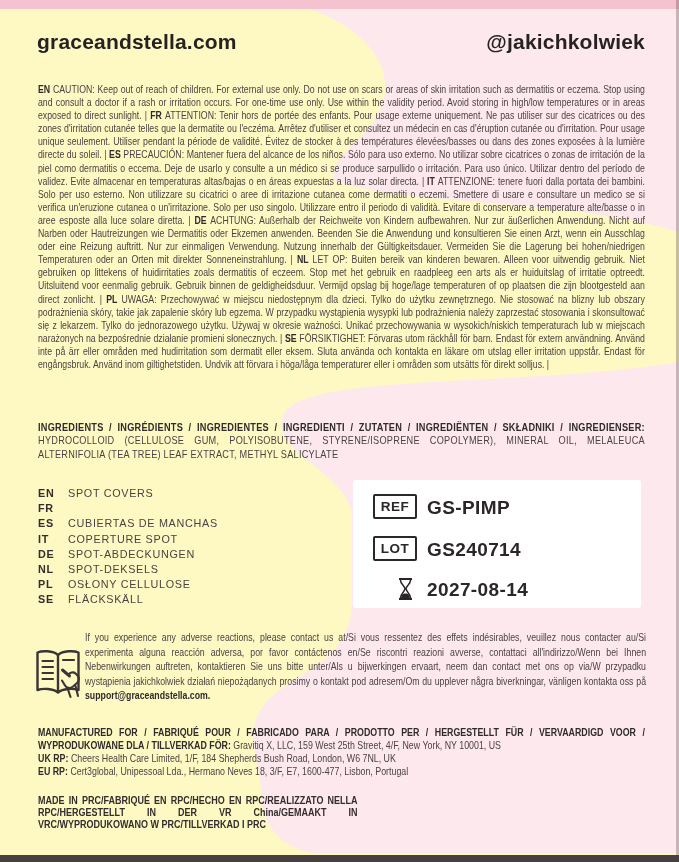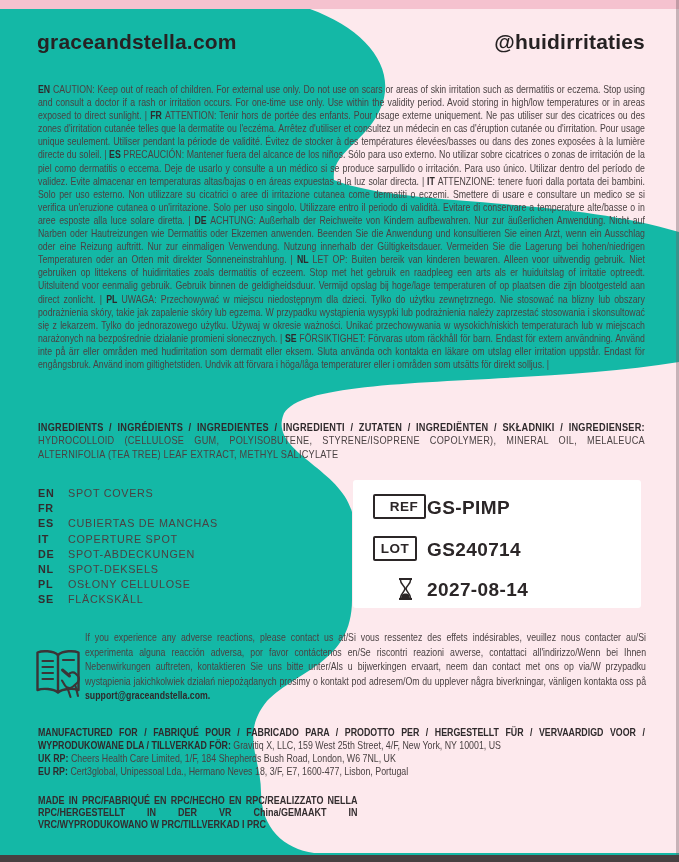--- a/index.html
+++ b/index.html
@@ -1,18 +1,18 @@
 <!DOCTYPE html>
 <html><head>
 <meta charset="utf-8">
 <style>
   html,body{margin:0;padding:0;background:#ffffff;}
   .page{
     position:relative;width:679px;height:862px;overflow:hidden;
-    background:#14b8a6;
+    background:#fef9c3;
     font-family:"Liberation Sans", sans-serif;
     color:#453e40;
   }
   .bg-svg{position:absolute;top:0;left:0;width:679px;height:862px;pointer-events:none;}
   .top-edge{position:absolute;top:0;left:0;width:679px;height:9px;background:#f5c2cf;}
   .bottom-edge{position:absolute;bottom:0;left:0;width:679px;height:7px;background:#474041;}
   .right-edge{position:absolute;top:0;right:0;width:3px;height:862px;background:rgba(110,92,97,0.38);}
 
   .b{font-weight:700;color:#2f2a2c;}
 
@@ -46,21 +46,21 @@
   .info-box{
     position:absolute;left:353px;top:480px;width:288px;height:128px;
     background:#ffffff;border-radius:3px;
   }
   .symbol-box{
     position:absolute;left:20px;width:40px;height:21px;
     border:2px solid #2b2627;border-radius:2px;
     display:flex;align-items:center;justify-content:center;
     font-size:13.5px;font-weight:700;letter-spacing:.5px;color:#2b2627;
   }
-  .ref-box{top:14px;padding-left:9px;}
+  .ref-box{top:14px;}
   .lot-box{top:56px;}
   .info-value{
     position:absolute;left:74px;
     font-size:19px;font-weight:700;letter-spacing:.4px;color:#2b2627;
   }
   .ref-value{top:17px;}
   .lot-value{top:59px;}
   .exp-date{top:99px;}
   .hourglass{position:absolute;left:45px;top:98px;}
 
@@ -95,21 +95,21 @@
              C 520 388, 298 372, 283 416
              C 271 452, 340 468, 352 512
              L 352 600
              C 352 662, 298 670, 267 701
              C 240 734, 261 758, 261 792
              C 261 828, 284 849, 314 853
              L 679 853 Z" fill="#fde9ed"></path>
   </svg>
 
   <div class="header-left">graceandstella.com</div>
-  <div class="header-right">@huidirritaties</div>
+  <div class="header-right">@jakichkolwiek</div>
 
   <div class="caution cond"><span class="b">EN </span><span>CAUTION: Keep out of reach of children. For external use only. Do not use on scars or areas of skin irritation such as dermatitis or eczema. Stop using and consult a doctor if a rash or irritation occurs. For one-time use only. Use within the validity period. Avoid storing in high/low temperatures or in areas exposed to direct sunlight. | </span><span class="b">FR </span><span>ATTENTION: Tenir hors de portée des enfants. Pour usage externe uniquement. Ne pas utiliser sur des cicatrices ou des zones d'irritation cutanée telles que la dermatite ou l'eczéma. Arrêtez d'utiliser et consultez un médecin en cas d'éruption cutanée ou d'irritation. Pour usage unique seulement. Utiliser pendant la période de validité. Évitez de stocker à des températures élevées/basses ou dans des zones exposées à la lumière directe du soleil. | </span><span class="b">ES </span><span>PRECAUCIÓN: Mantener fuera del alcance de los niños. Sólo para uso externo. No utilizar sobre cicatrices o zonas de irritación de la piel como dermatitis o eccema. Deje de usarlo y consulte a un médico si se produce sarpullido o irritación. Para uso único. Utilizar dentro del período de validez. Evite almacenar en temperaturas altas/bajas o en áreas expuestas a la luz solar directa. | </span><span class="b">IT </span><span>ATTENZIONE: tenere fuori dalla portata dei bambini. Solo per uso esterno. Non utilizzare su cicatrici o aree di irritazione cutanea come dermatiti o eczemi. Smettere di usare e consultare un medico se si verifica un'eruzione cutanea o un'irritazione. Solo per uso singolo. Utilizzare entro il periodo di validità. Evitare di conservare a temperature alte/basse o in aree esposte alla luce solare diretta. | </span><span class="b">DE </span><span>ACHTUNG: Außerhalb der Reichweite von Kindern aufbewahren. Nur zur äußerlichen Anwendung. Nicht auf Narben oder Hautreizungen wie Dermatitis oder Ekzemen anwenden. Beenden Sie die Anwendung und konsultieren Sie einen Arzt, wenn ein Ausschlag oder eine Reizung auftritt. Nur zur einmaligen Verwendung. Nutzung innerhalb der Gültigkeitsdauer. Vermeiden Sie die Lagerung bei hohen/niedrigen Temperaturen oder an Orten mit direkter Sonneneinstrahlung. | </span><span class="b">NL </span><span>LET OP: Buiten bereik van kinderen bewaren. Alleen voor uitwendig gebruik. Niet gebruiken op littekens of huidirritaties zoals dermatitis of eczeem. Stop met het gebruik en raadpleeg een arts als er huiduitslag of irritatie optreedt. Uitsluitend voor eenmalig gebruik. Gebruik binnen de geldigheidsduur. Vermijd opslag bij hoge/lage temperaturen of op plaatsen die zijn blootgesteld aan direct zonlicht. | </span><span class="b">PL </span><span>UWAGA: Przechowywać w miejscu niedostępnym dla dzieci. Tylko do użytku zewnętrznego. Nie stosować na blizny lub obszary podrażnienia skóry, takie jak zapalenie skóry lub egzema. W przypadku wystąpienia wysypki lub podrażnienia należy zaprzestać stosowania i skonsultować się z lekarzem. Tylko do jednorazowego użytku. Używaj w okresie ważności. Unikać przechowywania w wysokich/niskich temperaturach lub w miejscach narażonych na bezpośrednie działanie promieni słonecznych. | </span><span class="b">SE </span><span>FÖRSIKTIGHET: Förvaras utom räckhåll för barn. Endast för extern användning. Använd inte på ärr eller områden med hudirritation som dermatit eller eksem. Sluta använda och kontakta en läkare om utslag eller irritation uppstår. Endast för engångsbruk. Använd inom giltighetstiden. Undvik att förvara i höga/låga temperaturer eller i områden som utsätts för direkt solljus. |</span></div>
 
   <div class="ingredients cond"><span class="b">INGREDIENTS / INGRÉDIENTS / INGREDIENTES / INGREDIENTI / ZUTATEN / INGREDIËNTEN / SKŁADNIKI / INGREDIENSER: </span><span>HYDROCOLLOID (CELLULOSE GUM, POLYISOBUTENE, STYRENE/ISOPRENE COPOLYMER), MINERAL OIL, MELALEUCA ALTERNIFOLIA (TEA TREE) LEAF EXTRACT, METHYL SALICYLATE</span></div>
 
   <div class="languages">
 
       <div class="lang-row">
         <span class="lang-code">EN</span>
         <span class="lang-label">SPOT COVERS</span>

